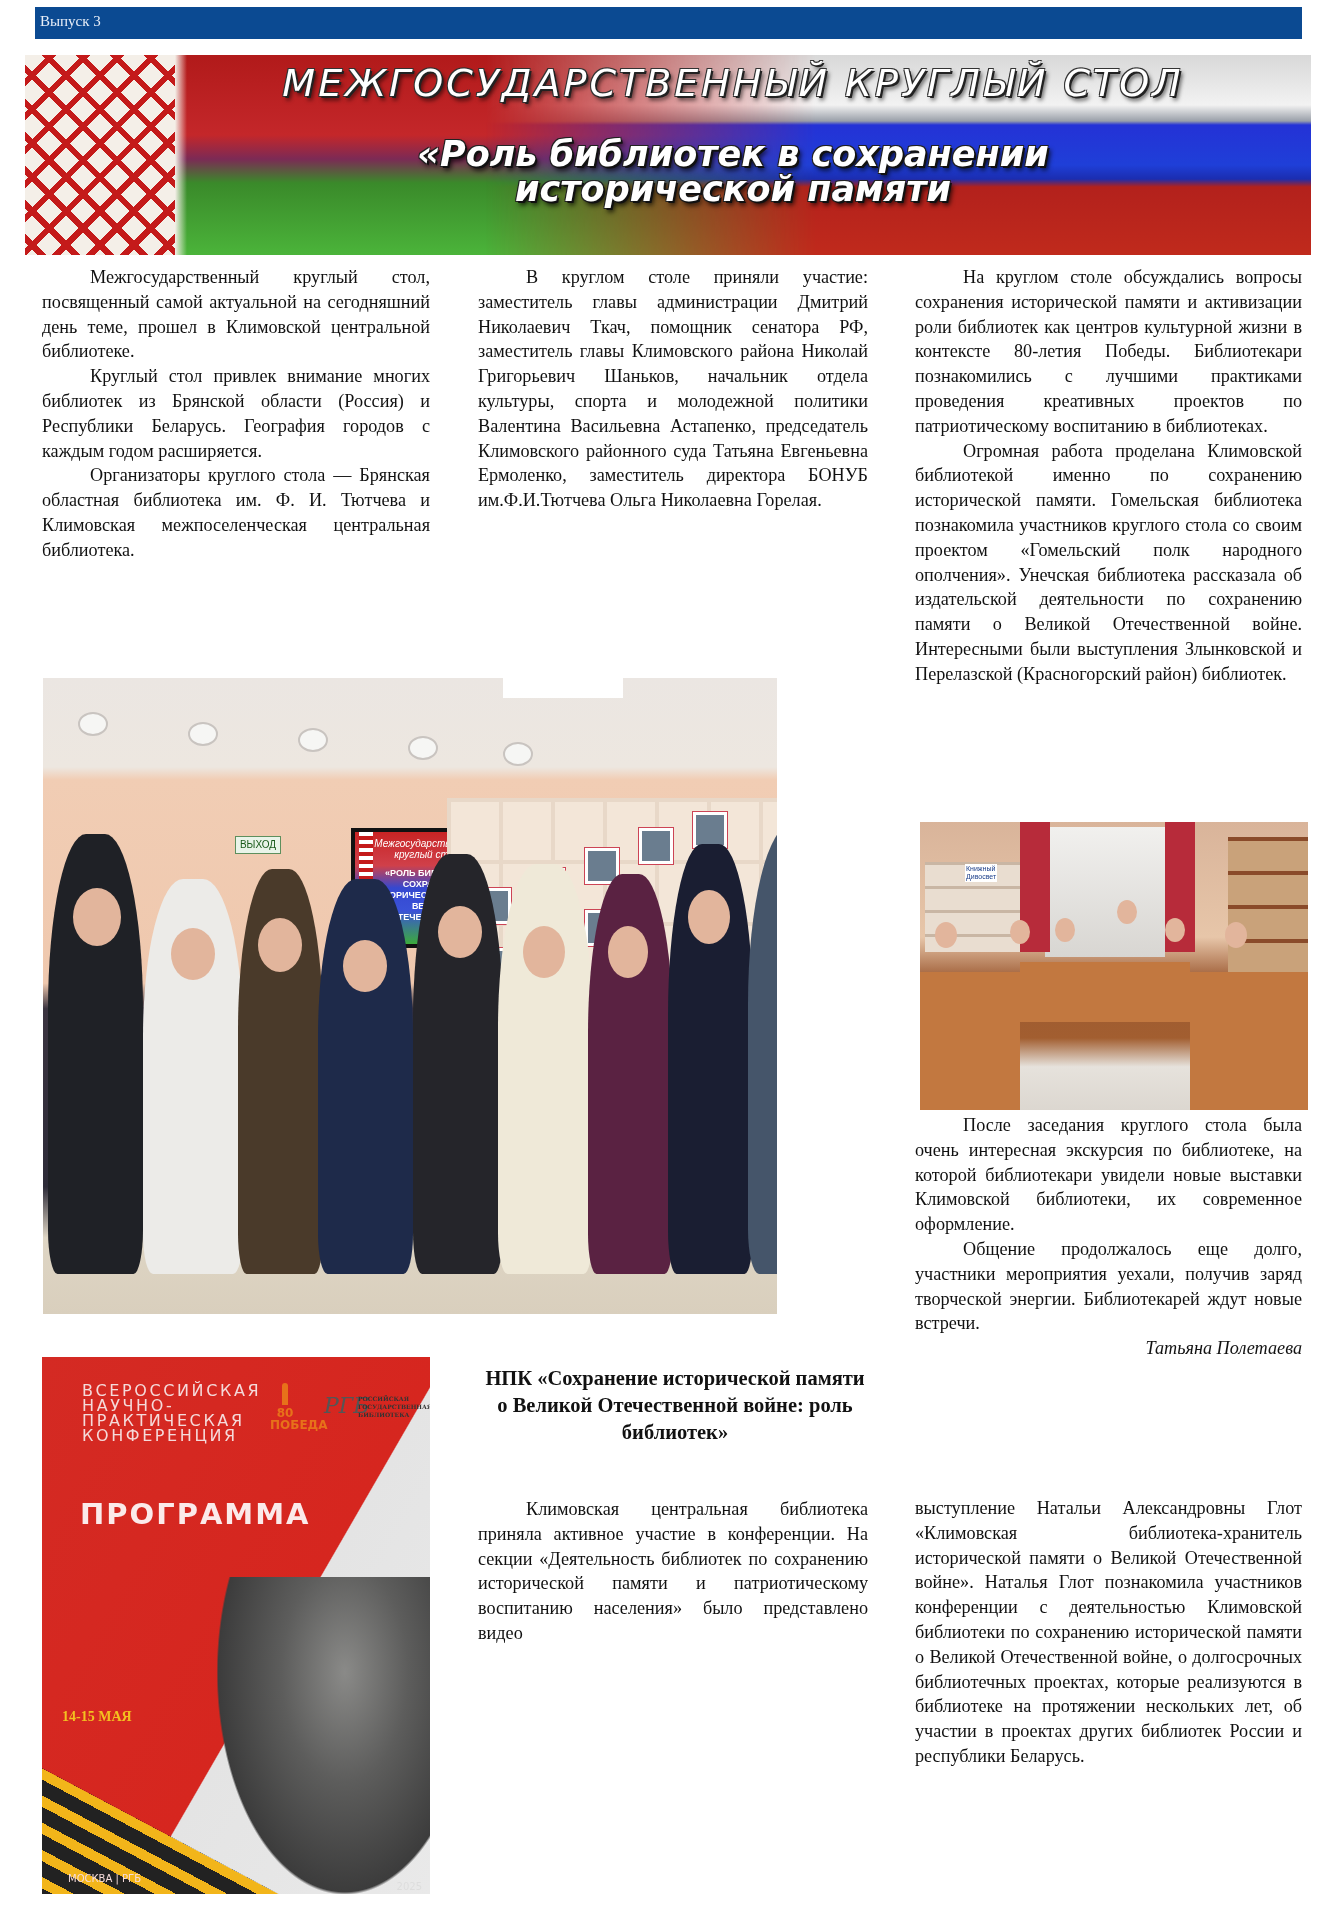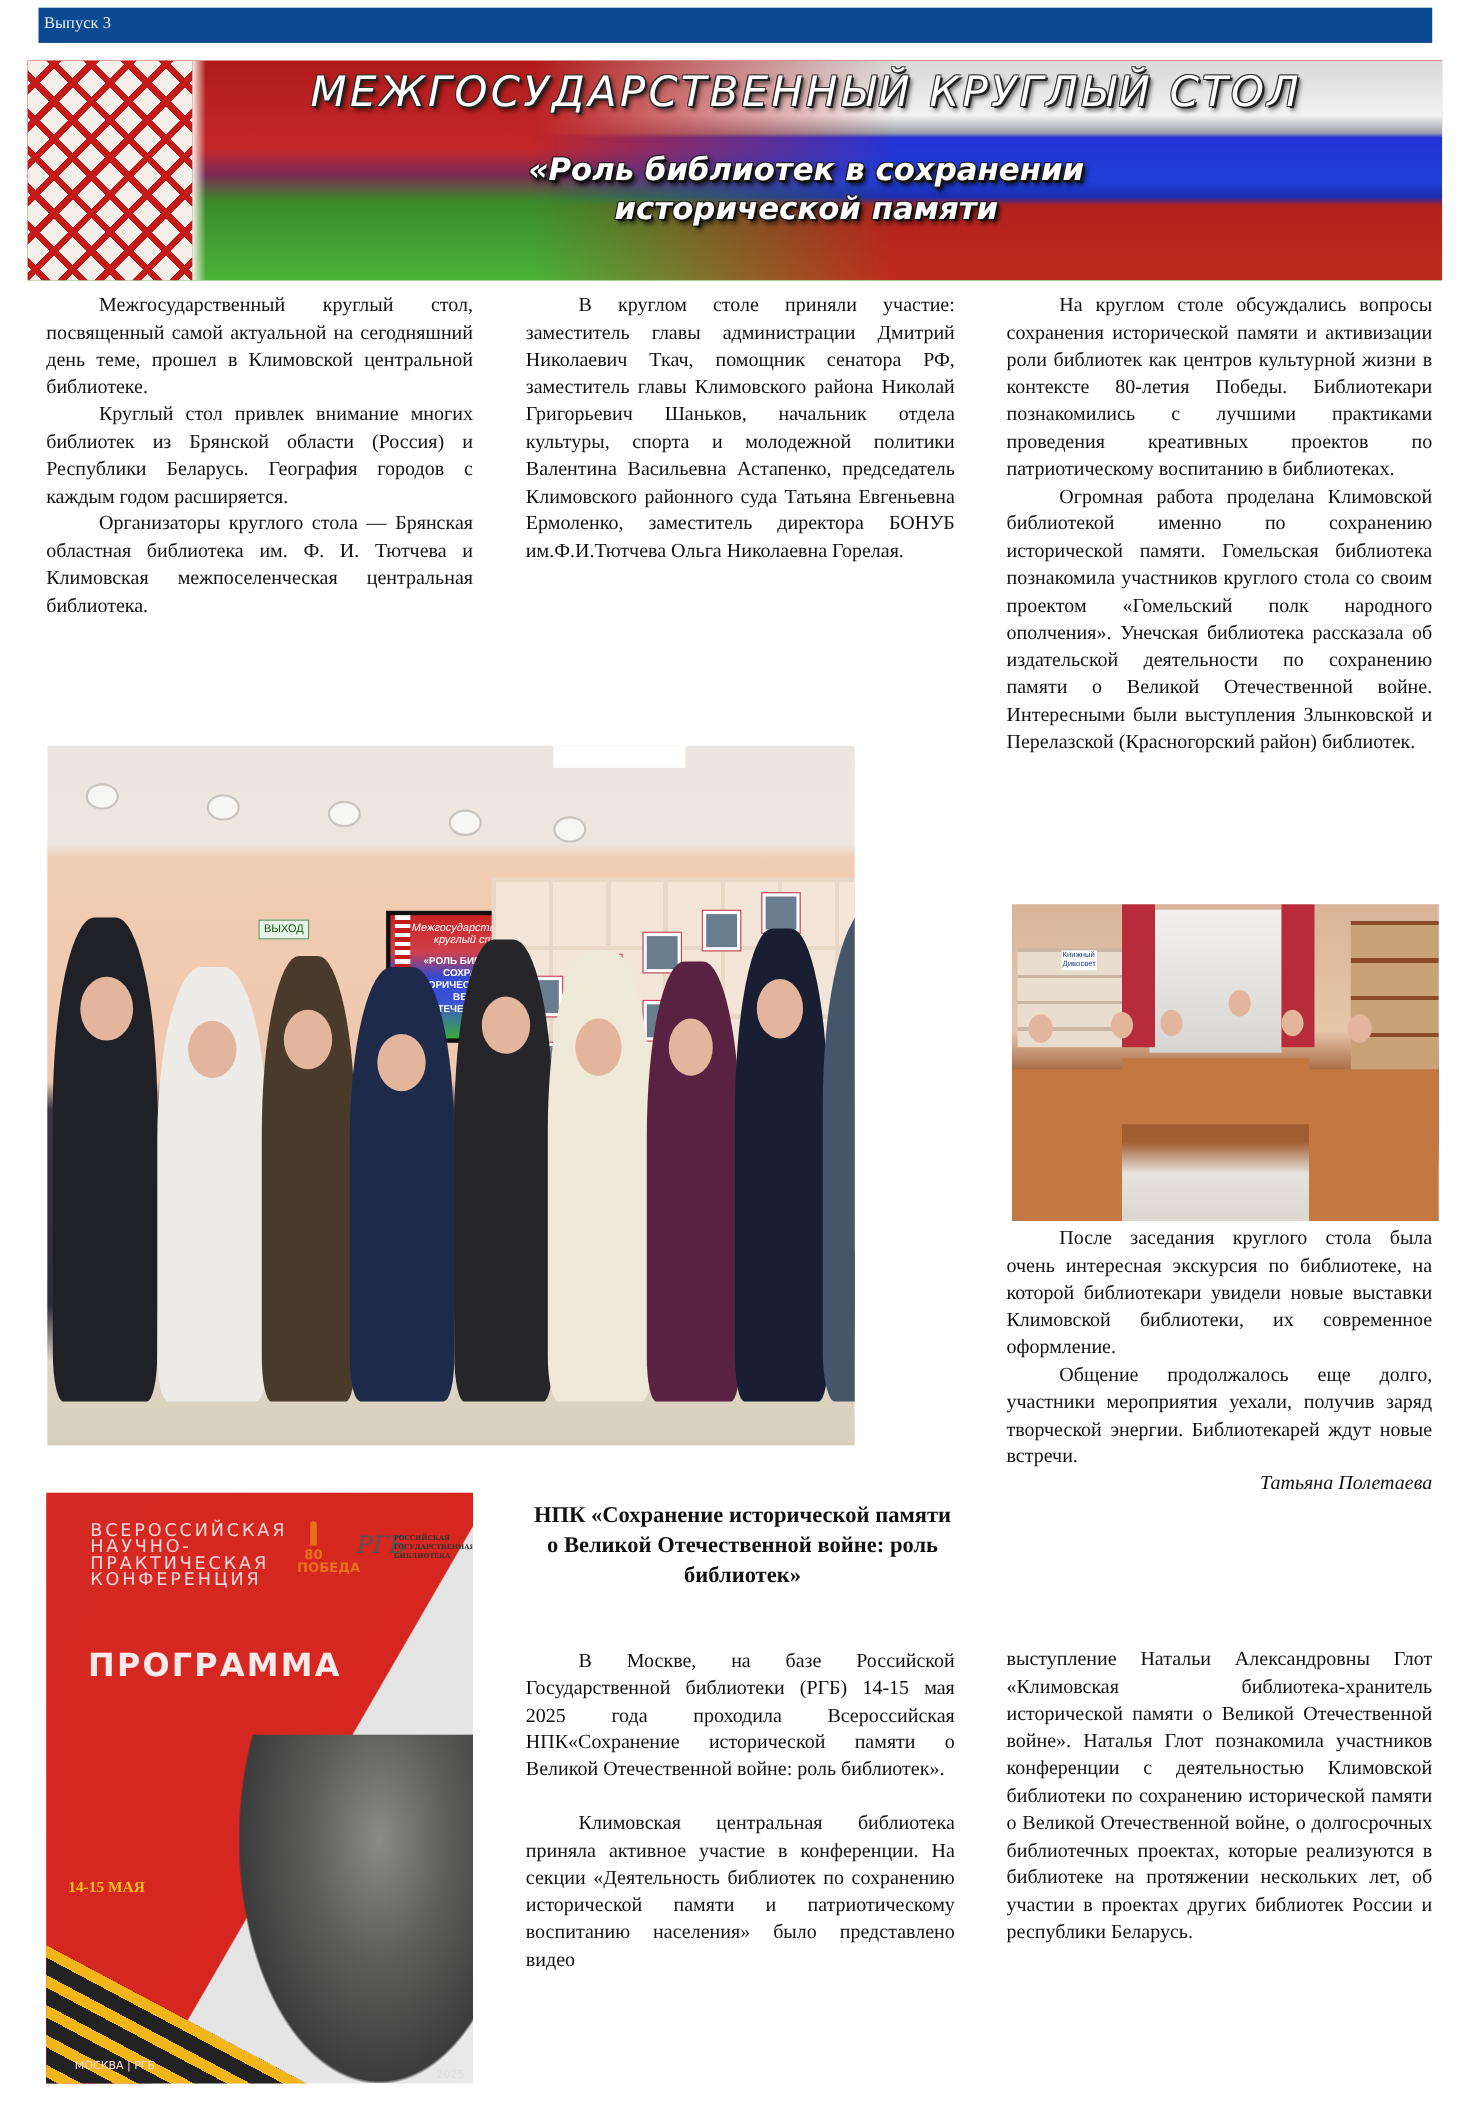--- a/index.html
+++ b/index.html
@@ -13,21 +13,21 @@
   .banner-right { position: absolute; left: 460px; top: 0; right: 0; bottom: 0;
     background: linear-gradient(180deg, #d8d8d8 0%, #f2f2f2 25%, #9aa0aa 33%, #2432d6 35%, #1f3fd8 55%, #1b2db0 62%, #b3211c 66%, #c02a1c 100%);
     -webkit-mask-image: linear-gradient(90deg, transparent 0%, #000 40%); mask-image: linear-gradient(90deg, transparent 0%, #000 40%); }
   .ornament { position: absolute; left: 0; top: 0; width: 150px; height: 200px; background-color: #f4efe8;
     background-image:
       repeating-linear-gradient(45deg, transparent 0 9px, #c41a1a 9px 15px, transparent 15px 24px),
       repeating-linear-gradient(-45deg, transparent 0 9px, #c41a1a 9px 15px, transparent 15px 24px); }
   .ornament::after { content: ""; position: absolute; right: -12px; top: 0; width: 12px; height: 100%; background: linear-gradient(90deg, #f4efe8, rgba(244,239,232,0)); }
   .banner-title { position: absolute; left: 150px; right: 20px; top: 6px; text-align: center; font-family: "DejaVu Sans", sans-serif; font-style: italic; font-size: 38px; letter-spacing: 3px; color: #fff;
     text-shadow: 2px 2px 0 #222, -1px -1px 0 #333, 1px -1px 0 #333, -1px 1px 0 #333, 3px 4px 4px rgba(0,0,0,.7); white-space: nowrap; }
-  .banner-sub { position: absolute; left: 150px; right: 20px; top: 82px; text-align: center; font-family: "DejaVu Sans", sans-serif; font-weight: bold; font-style: italic; font-size: 28px; line-height: 35px; color: #fff;
+  .banner-sub { position: absolute; left: 150px; right: 20px; top: 82px; text-align: center; font-family: "DejaVu Sans", sans-serif; font-weight: bold; font-style: italic; font-size: 35px; line-height: 35px; color: #fff;
     text-shadow: 2px 2px 0 #111, -1px -1px 0 #222, 1px -1px 0 #222, -1px 1px 0 #222, 3px 4px 5px rgba(0,0,0,.8); }
 
   .col { position: absolute; font-size: 18.2px; line-height: 24.8px; text-align: justify; }
   .col p { margin: 0; text-indent: 48px; }
   .col p.noindent { text-indent: 0; }
   .col-1 { left: 42px; top: 265px; width: 388px; }
   .col-2 { left: 478px; top: 265px; width: 390px; }
   .col-3 { left: 915px; top: 265px; width: 387px; }
   .col-3b { left: 915px; top: 1113px; width: 387px; }
   .signature { text-align: right; font-style: italic; text-indent: 0 !important; }
@@ -186,19 +186,18 @@
   <div class="ribbon"></div>
   <div class="poster-program">ПРОГРАММА</div>
   <div class="poster-date">14-15 МАЯ</div>
   <div class="poster-footer">МОСКВА | РГБ</div>
   <div class="poster-year">2025</div>
 </div>
 
 <div class="npk-heading">НПК «Сохранение исторической памяти  о Великой Отечественной войне: роль библиотек»</div>
 
 <div class="col" style="left:478px;top:1497px;width:390px;">
-  <p style="margin-bottom:24px;">В Москве, на базе Российской Государственной библиотеки (РГБ) 14-15 мая 2025 года проходила Всероссийская НПК«Сохранение исторической памяти  о Великой Отечественной войне: роль библиотек».</p>
   <p>Климовская центральная библиотека приняла активное участие в конференции. На секции «Деятельность библиотек по сохранению исторической памяти и патриотическому воспитанию населения» было представлено видео</p>
 </div>
 
 <div class="col" style="left:915px;top:1496px;width:387px;">
   <p class="noindent">выступление Натальи Александровны Глот «Климовская библиотека-хранитель исторической памяти о Великой Отечественной войне». Наталья Глот познакомила участников конференции с деятельностью Климовской библиотеки по сохранению исторической памяти о Великой Отечественной войне, о долгосрочных библиотечных проектах, которые реализуются в библиотеке на протяжении нескольких лет, об участии в проектах других библиотек России и республики Беларусь.</p>
 </div>
 
 </body></html>

